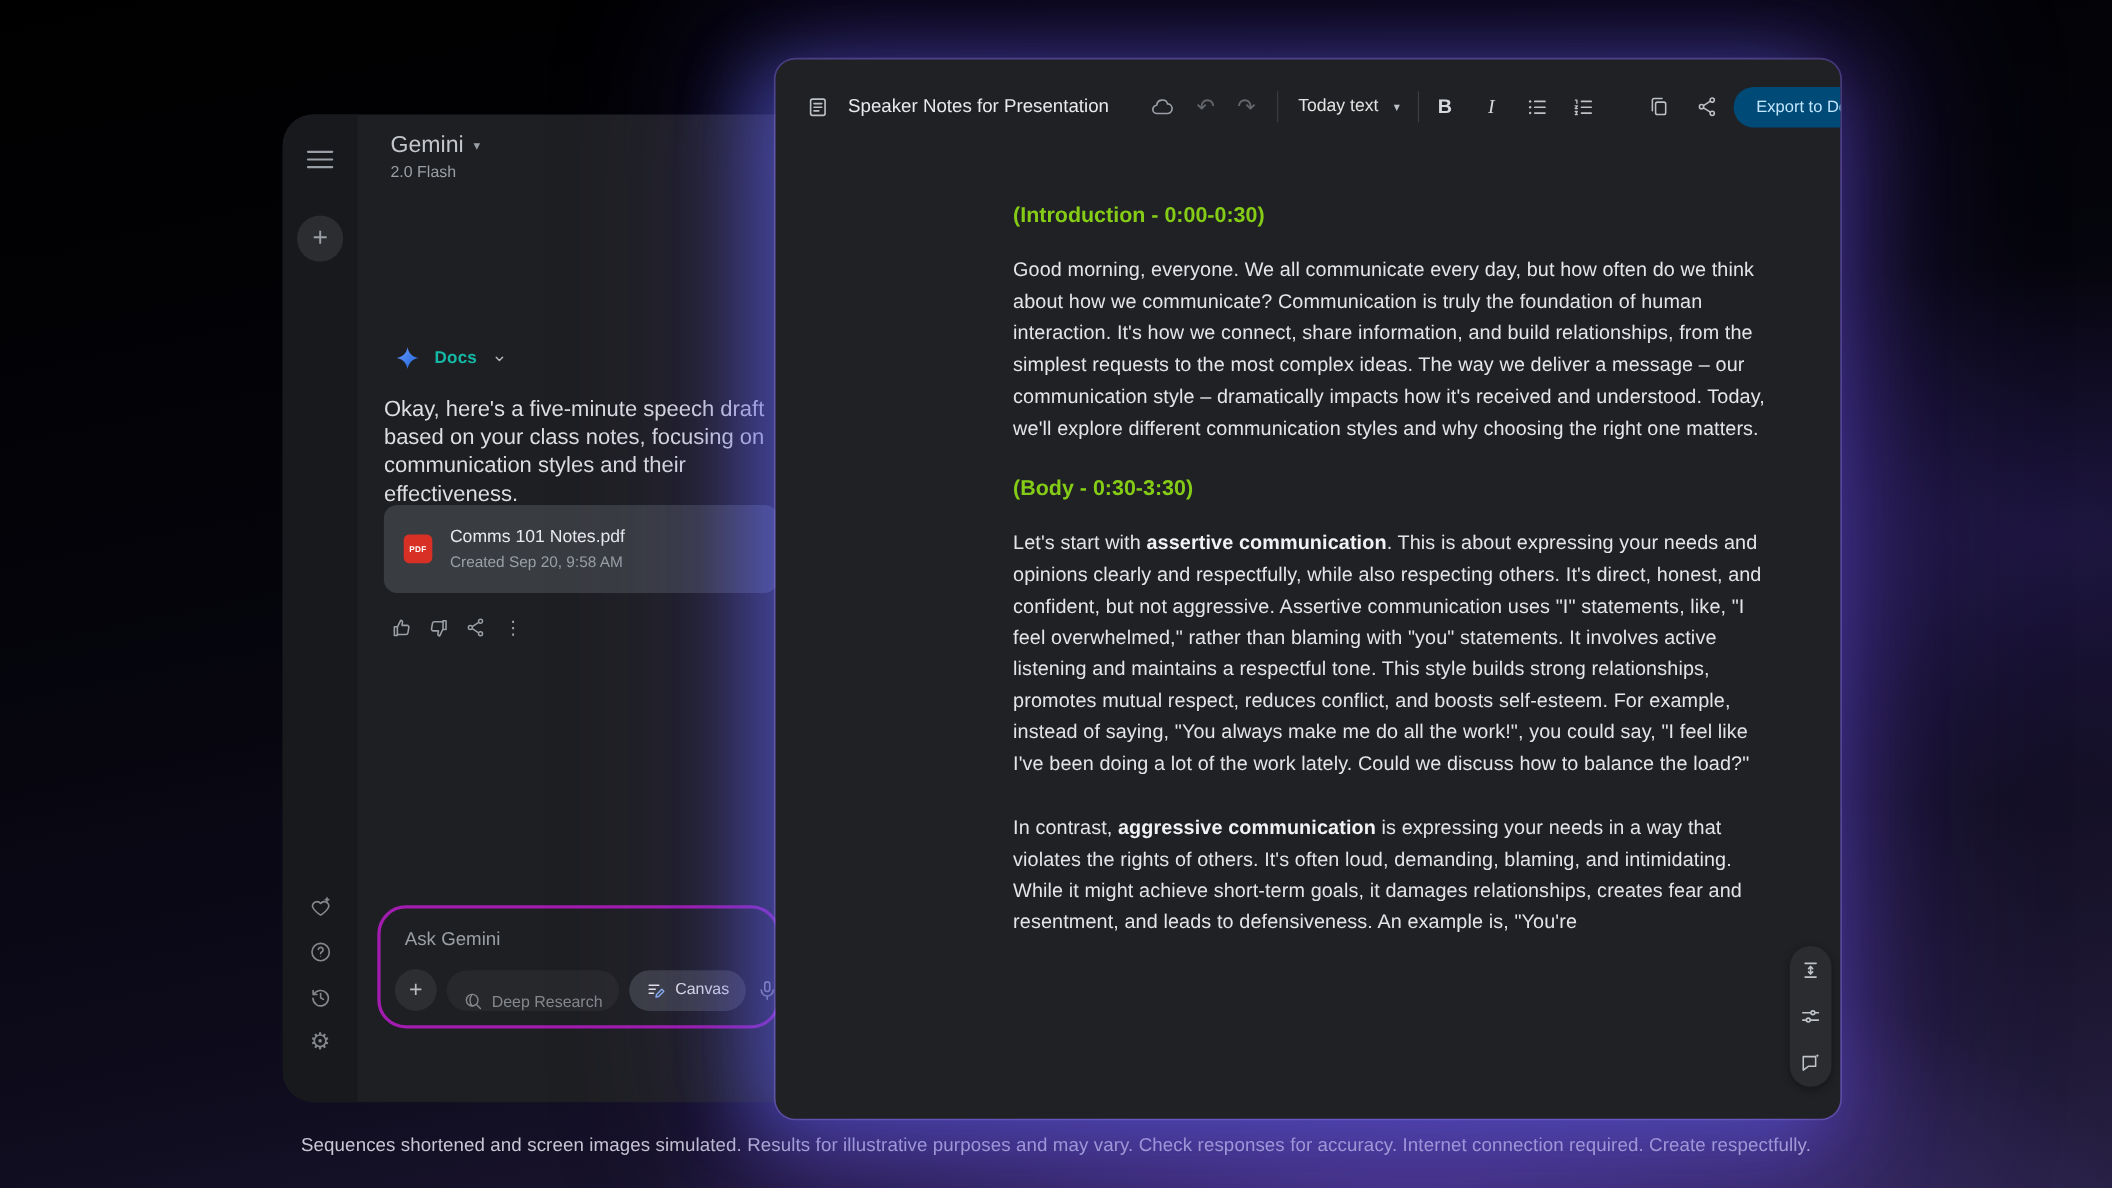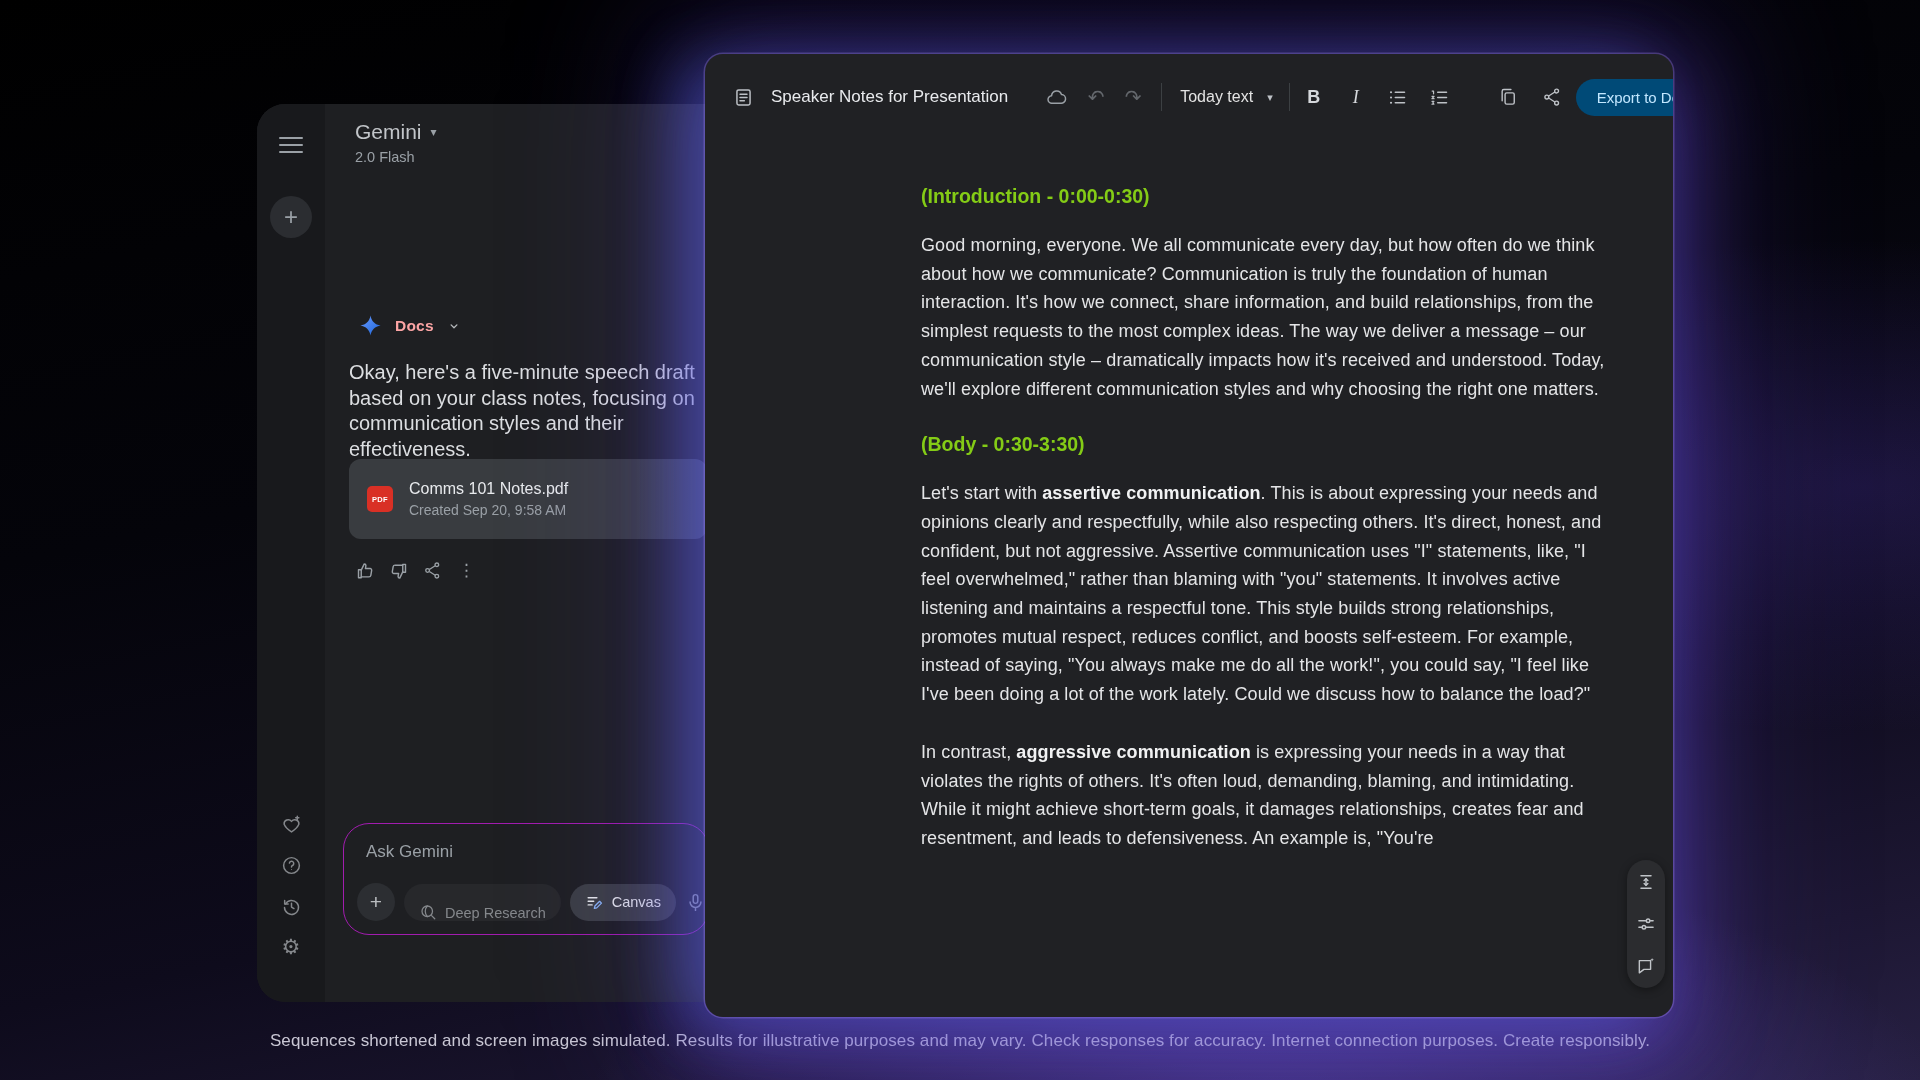--- a/index.html
+++ b/index.html
@@ -42,21 +42,21 @@
   .gem-model{ margin-top:5px; font-size:14.5px; color:#9aa0a6; }
 
   .user-bubble{
     position:absolute; left:147px; top:102px; width:296px;
     background:#2f3135; border-radius:22px; padding:13px 42px 13px 20px;
     color:#d2d4d7; font-size:16.5px; line-height:26px;
   }
   .user-bubble .chev{ position:absolute; right:14px; top:18px; color:#9aa0a6; }
 
   .tool-row{ position:absolute; left:102px; top:210px; display:flex; align-items:center; gap:13px; }
-  .tool-row .label{ color:#fca5a5; font-size:15.5px; font-weight:700; letter-spacing:.2px; }
+  .tool-row .label{ color:#14b8a6; font-size:15.5px; font-weight:700; letter-spacing:.2px; }
   .tool-row .chev{ color:#b7babd; }
 
   .response-text{
     position:absolute; left:92px; top:256px; width:358px;
     color:#dcdee1; font-size:20px; line-height:25.5px;
   }
 
   .file-card{
     position:absolute; left:92px; top:355px; width:358px; height:80px;
     background:linear-gradient(90deg,#393c40 0%, #393c40 80%, #3e4654 100%);
@@ -69,21 +69,21 @@
   }
   .file-name{ color:#e8eaed; font-size:16px; }
   .file-meta{ color:#9aa0a6; font-size:14px; margin-top:4px; }
 
   .feedback-row{ position:absolute; left:96px; top:455px; display:flex; gap:11px; color:#9aa0a6; }
   .feedback-row .ic{ width:23px; height:23px; display:flex; align-items:center; justify-content:center; }
   .more-vert{ font-size:17px; letter-spacing:0; line-height:1; }
 
   .ask-box{
     position:absolute; left:86px; top:719px; width:366px; height:112px;
-    border:1px solid #a21caf; border-radius:26px;
+    border:3px solid #a21caf; border-radius:26px;
   }
   .ask-placeholder{ position:absolute; left:22px; top:18px; color:#9aa0a6; font-size:17px; }
   .ask-row{ position:absolute; left:13px; right:13px; bottom:13px; display:flex; align-items:center; gap:9px; }
   .plus-btn{
     width:38px; height:38px; border-radius:50%; background:#2c2e32; color:#b9bcbf;
     font-size:21px; font-weight:300; display:flex; align-items:center; justify-content:center; flex:0 0 auto;
   }
   .chip{
     height:37px; border-radius:19px; display:flex; align-items:center; gap:8px;
     padding:0 15px; font-size:14.5px; white-space:nowrap;
@@ -351,13 +351,13 @@
     </div>
     <div class="ic">
       <svg width="20" height="20" viewBox="0 0 24 24" fill="none" stroke="currentColor" stroke-width="1.7" stroke-linejoin="round">
           <path d="M4 5.5h13.5V16H9.5L4 20.2z"></path>
           <path d="M19.3 2.3l.6 1.6 1.6.6-1.6.6-.6 1.6-.6-1.6-1.6-.6 1.6-.6z" fill="currentColor" stroke="none"></path>
         </svg>
     </div>
   </div>
 </div>
 
-<div class="disclaimer">Sequences shortened and screen images simulated. Results for illustrative purposes and may vary. Check responses for accuracy. Internet connection purposes. Create responsibly.</div>
+<div class="disclaimer">Sequences shortened and screen images simulated. Results for illustrative purposes and may vary. Check responses for accuracy. Internet connection required. Create respectfully.</div>
 
 </body></html>

